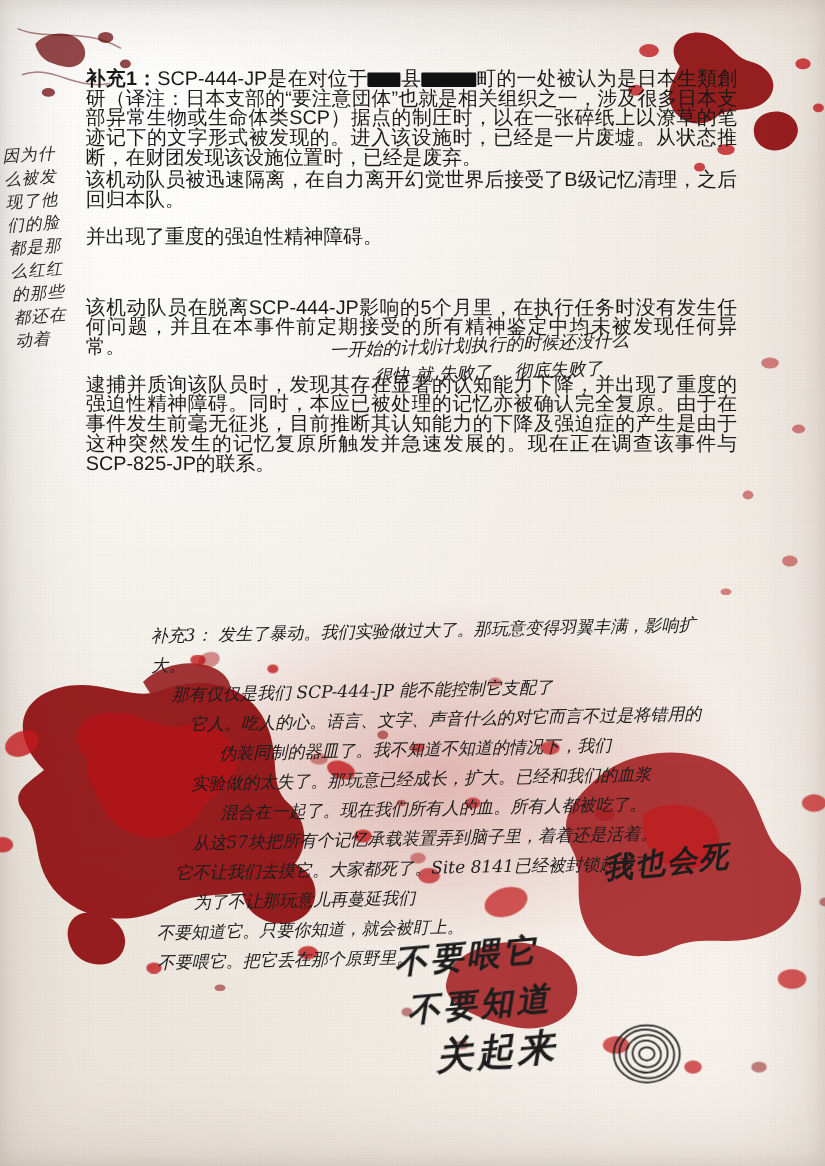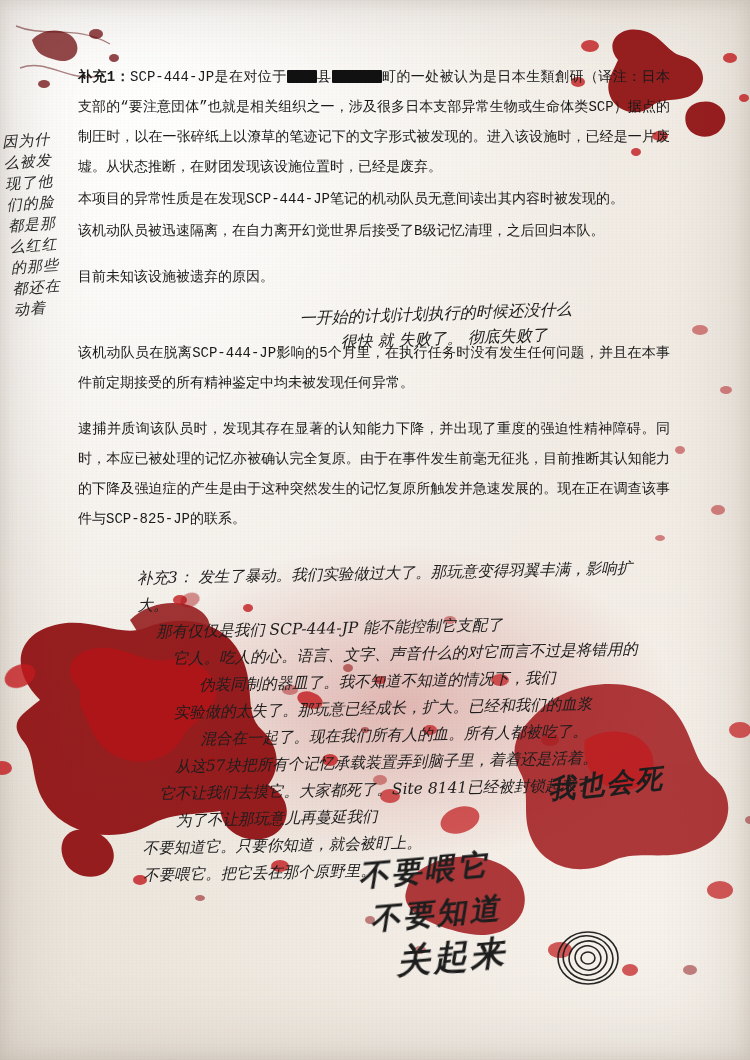--- a/index.html
+++ b/index.html
@@ -49,23 +49,23 @@
   }
   .blood svg { display: block; }
 
   
   #doc {
     position: absolute;
     left: 78px;
     top: 62px;
     width: 592px;
     color: #1a1a1a;
-    font-family: Liberation Mono, monospace;
-    font-size: 14px;
-    line-height: 30px;
+    font-family: Liberation Sans, sans-serif;
+    font-size: 18px;
+    line-height: 18px;
     text-align: justify;
     z-index: 6;
   }
   #doc p { margin: 0 0 2px 0; }
   .para-gap { margin-bottom: 16px !important; }
   .lead { font-weight: bold; }
   .redact {
     display: inline-block;
     background: #111;
     color: transparent;
@@ -264,23 +264,22 @@
       </defs>
       <ellipse cx="280" cy="165" rx="275" ry="160" fill="url(#wash)"></ellipse>
     </svg>
   </div>
 
   <div id="doc">
 
     <p>
       <span class="lead">补充1：</span><span>SCP-444-JP是在对位于<span class="redact" style="width: 30px;"></span>县<span class="redact" style="width: 50px;"></span>町的一处被认为是日本生類創研（译注：日本支部的“要注意団体”也就是相关组织之一，涉及很多日本支部异常生物或生命体类SCP）据点的制圧时，以在一张碎纸上以潦草的笔迹记下的文字形式被发现的。进入该设施时，已经是一片废墟。从状态推断，在财团发现该设施位置时，已经是废弃。</span>
     </p>
-    <p>本项目的异常性质是在发现SCP-444-JP笔记的机动队员无意间读出其内容时被发现的。</p>
     <p class="para-gap">该机动队员被迅速隔离，在自力离开幻觉世界后接受了B级记忆清理，之后回归本队。</p>
-    <p class="para-gap">目前未知该设施被遗弃的原因。</p>
+    <p class="para-gap">并出现了重度的强迫性精神障碍。</p>
 
     <div style="height:30px"></div>
 
     <p class="para-gap">该机动队员在脱离SCP-444-JP影响的5个月里，在执行任务时没有发生任何问题，并且在本事件前定期接受的所有精神鉴定中均未被发现任何异常。</p>
     <p>逮捕并质询该队员时，发现其存在显著的认知能力下降，并出现了重度的强迫性精神障碍。同时，本应已被处理的记忆亦被确认完全复原。由于在事件发生前毫无征兆，目前推断其认知能力的下降及强迫症的产生是由于这种突然发生的记忆复原所触发并急速发展的。现在正在调查该事件与SCP-825-JP的联系。</p>
   </div>
 
   <div class="hand" id="hand-left">因为什么被发现了他们的脸都是那么红红的那些都还在动着</div>
 
   <div class="hand" id="hand-note1">

